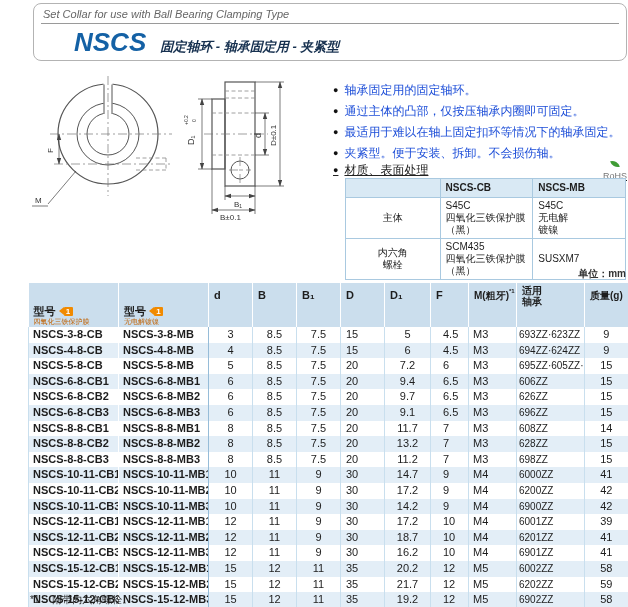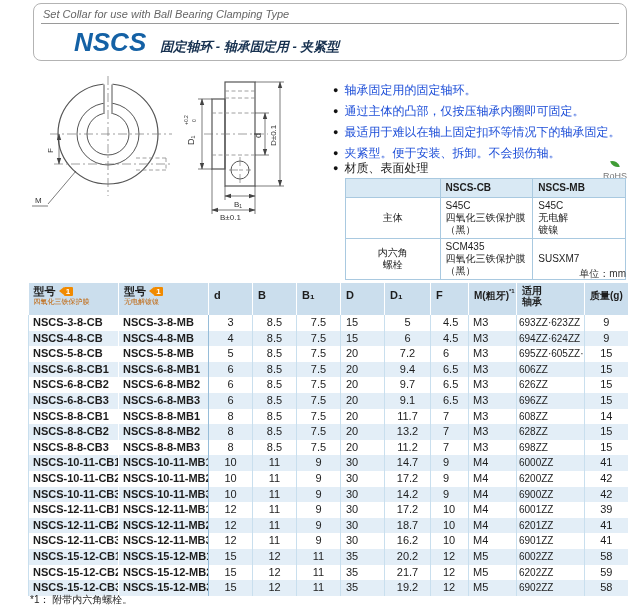--- a/index.html
+++ b/index.html
@@ -16,35 +16,35 @@
   .code{font-size:26px;font-weight:bold;color:#1461a5;letter-spacing:0px;line-height:26px;margin-left:31px;}
   .cn-title{font-size:13px;font-weight:bold;color:#16304f;}
   
   .drawing{position:absolute;left:26px;top:68px;width:302px;height:156px;}
   .drawing text{font-family:"Liberation Sans",sans-serif;fill:#333;}
   
   .features{position:absolute;left:333px;top:80px;width:295px;margin:0;padding:0;list-style:none;}
   .features li{font-size:12px;line-height:21px;color:#1d4ed8;white-space:nowrap;}
   .features li::before{content:"●";font-size:9px;margin-right:6px;vertical-align:1px;color:#111;}
   .mat-head{position:absolute;left:333px;top:160px;width:294px;display:flex;
-    justify-content:space-between;}
+    justify-content:space-between;align-items:center;text-decoration:underline;}
   .mat-head .lbl{font-size:12px;font-weight:normal;color:#1d1d1d;}
   .mat-head .lbl::before{content:"●";font-size:9px;margin-right:6px;vertical-align:1px;color:#111;}
   .rohs{display:flex;align-items:center;gap:3px;font-size:9px;color:#777;flex-direction:column;}
   .leaf{display:inline-block;width:8px;height:8px;background:#3f9c35;
     border-radius:0 100% 0 100%;transform:rotate(-15deg);}
   
   .mattable{position:absolute;left:345px;top:178px;width:281px;border-collapse:collapse;}
   .mattable th,.mattable td{border:1px solid #a9c9e0;font-size:10px;padding:2px 5px;
     text-align:left;vertical-align:middle;white-space:pre-line;line-height:12px;}
   .mattable thead th{background:#d9e9f4;font-weight:bold;height:14px;color:#1d1d1d;}
   .mattable tbody th{font-weight:normal;background:#fff;color:#1d1d1d;text-align:center;}
   .mattable tbody td{background:#fff;color:#1d1d1d;}
   
-  .unit{position:absolute;right:2px;top:267px;width:120px;text-align:right;font-size:10px;color:#333;}
+  .unit{position:absolute;right:2px;top:267px;width:120px;text-align:right;font-size:10px;color:#333;font-weight:bold;}
   
   .spectable{position:absolute;left:28px;top:283px;width:599px;border-collapse:collapse;table-layout:fixed;}
   .spectable th{background:#cbdeed;color:#1d1d1d;vertical-align:top;text-align:left;
     padding:2px 0 1px 5px;border-left:1px solid #fff;height:29px;}
   .spectable th:first-child{border-left:none;}
   .spectable .h-main{font-size:11px;font-weight:bold;line-height:12px;}
   .spectable .h-sub{font-size:7px;font-weight:normal;color:#c06000;line-height:9px;white-space:nowrap;}
   .spectable .h-two{font-size:10px;font-weight:bold;line-height:11px;white-space:pre-line;}
   .spectable .h-sm{font-size:10px;font-weight:bold;line-height:12px;}
   .spectable sup{font-size:6px;}
@@ -58,21 +58,21 @@
   td.c-lft{padding-left:5px;}
   td.c-f{padding-left:12px;}
   td.c-m{padding-left:4px;}
   td.c-brg{padding-left:2px;font-size:10px;}
   
   .n1{display:inline-flex;align-items:center;margin-left:3px;vertical-align:1px;}
   .n1 .tri{width:0;height:0;border-top:4px solid transparent;border-bottom:4px solid transparent;
     border-right:5px solid #f18a00;}
   .n1 .nbox{display:inline-block;background:#f18a00;color:#fff;font-size:8px;font-weight:bold;
     width:9px;height:9px;line-height:9px;text-align:center;border-radius:1px;}
-  .thflex{display:flex;align-items:center;}
+  .thflex{display:flex;align-items:center;margin-top:20px;}
   
   .footnote{position:absolute;left:30px;top:593px;font-size:10px;color:#1d1d1d;}
 </style>
 </head>
 <body>
 
 <div class="topbox">
   <div class="en">Set Collar for use with Ball Bearing Clamping Type</div>
   <div class="titlerow">
     <span class="code">NSCS</span>

